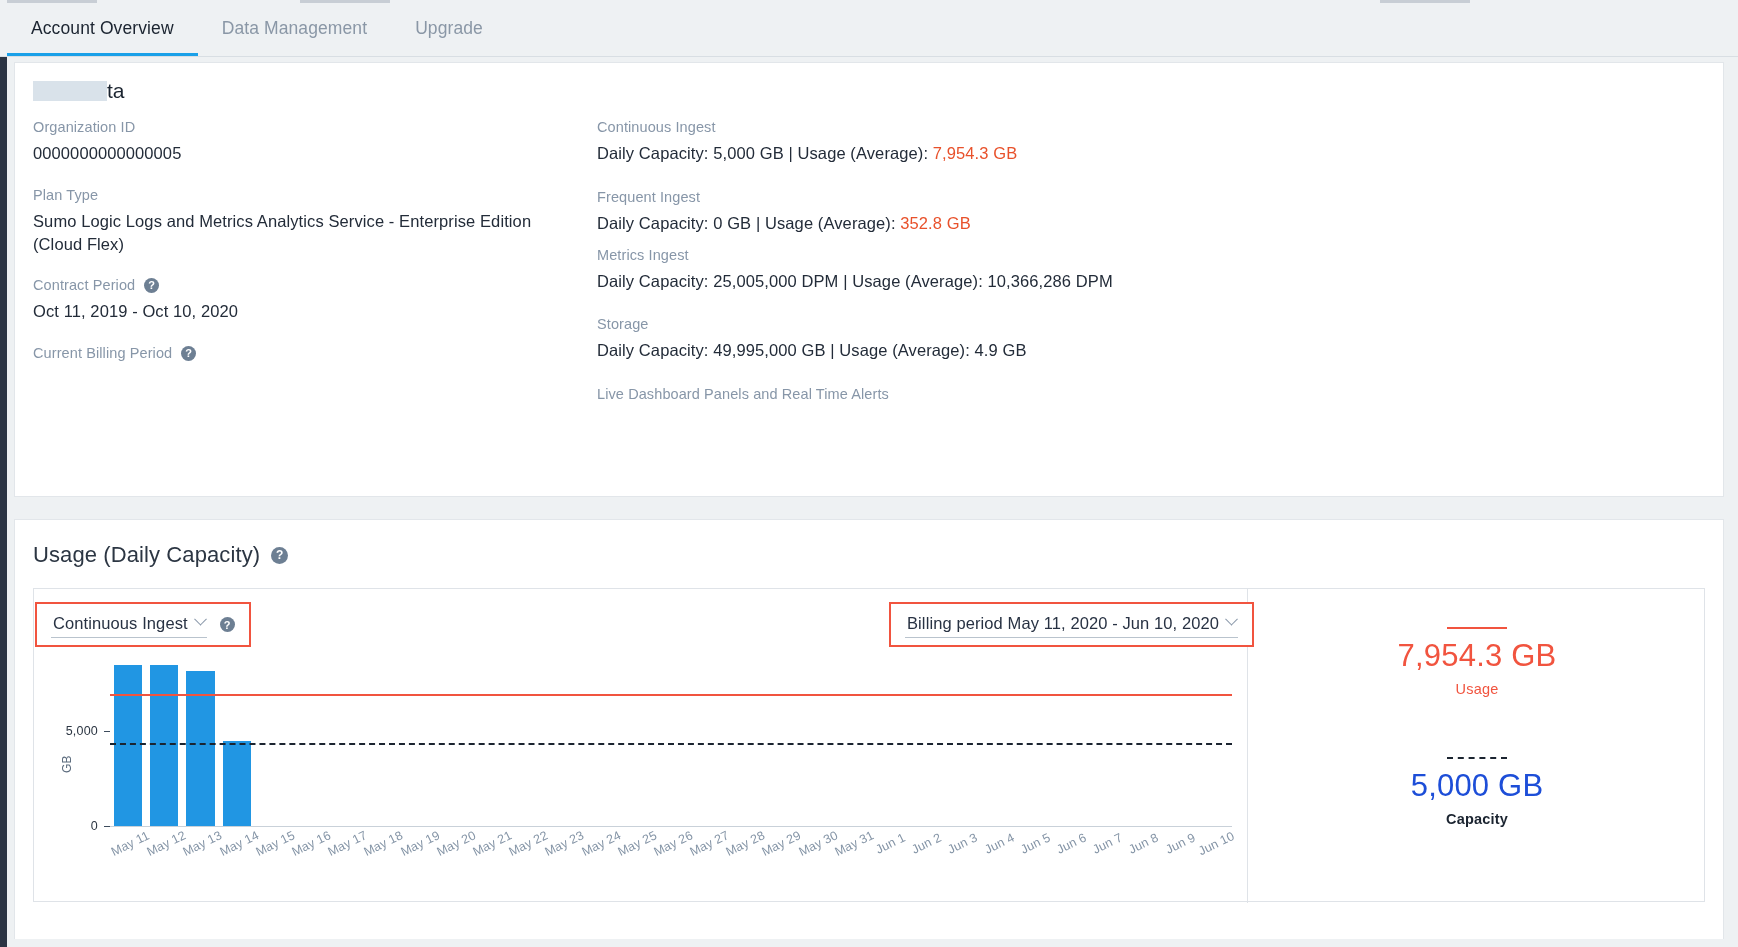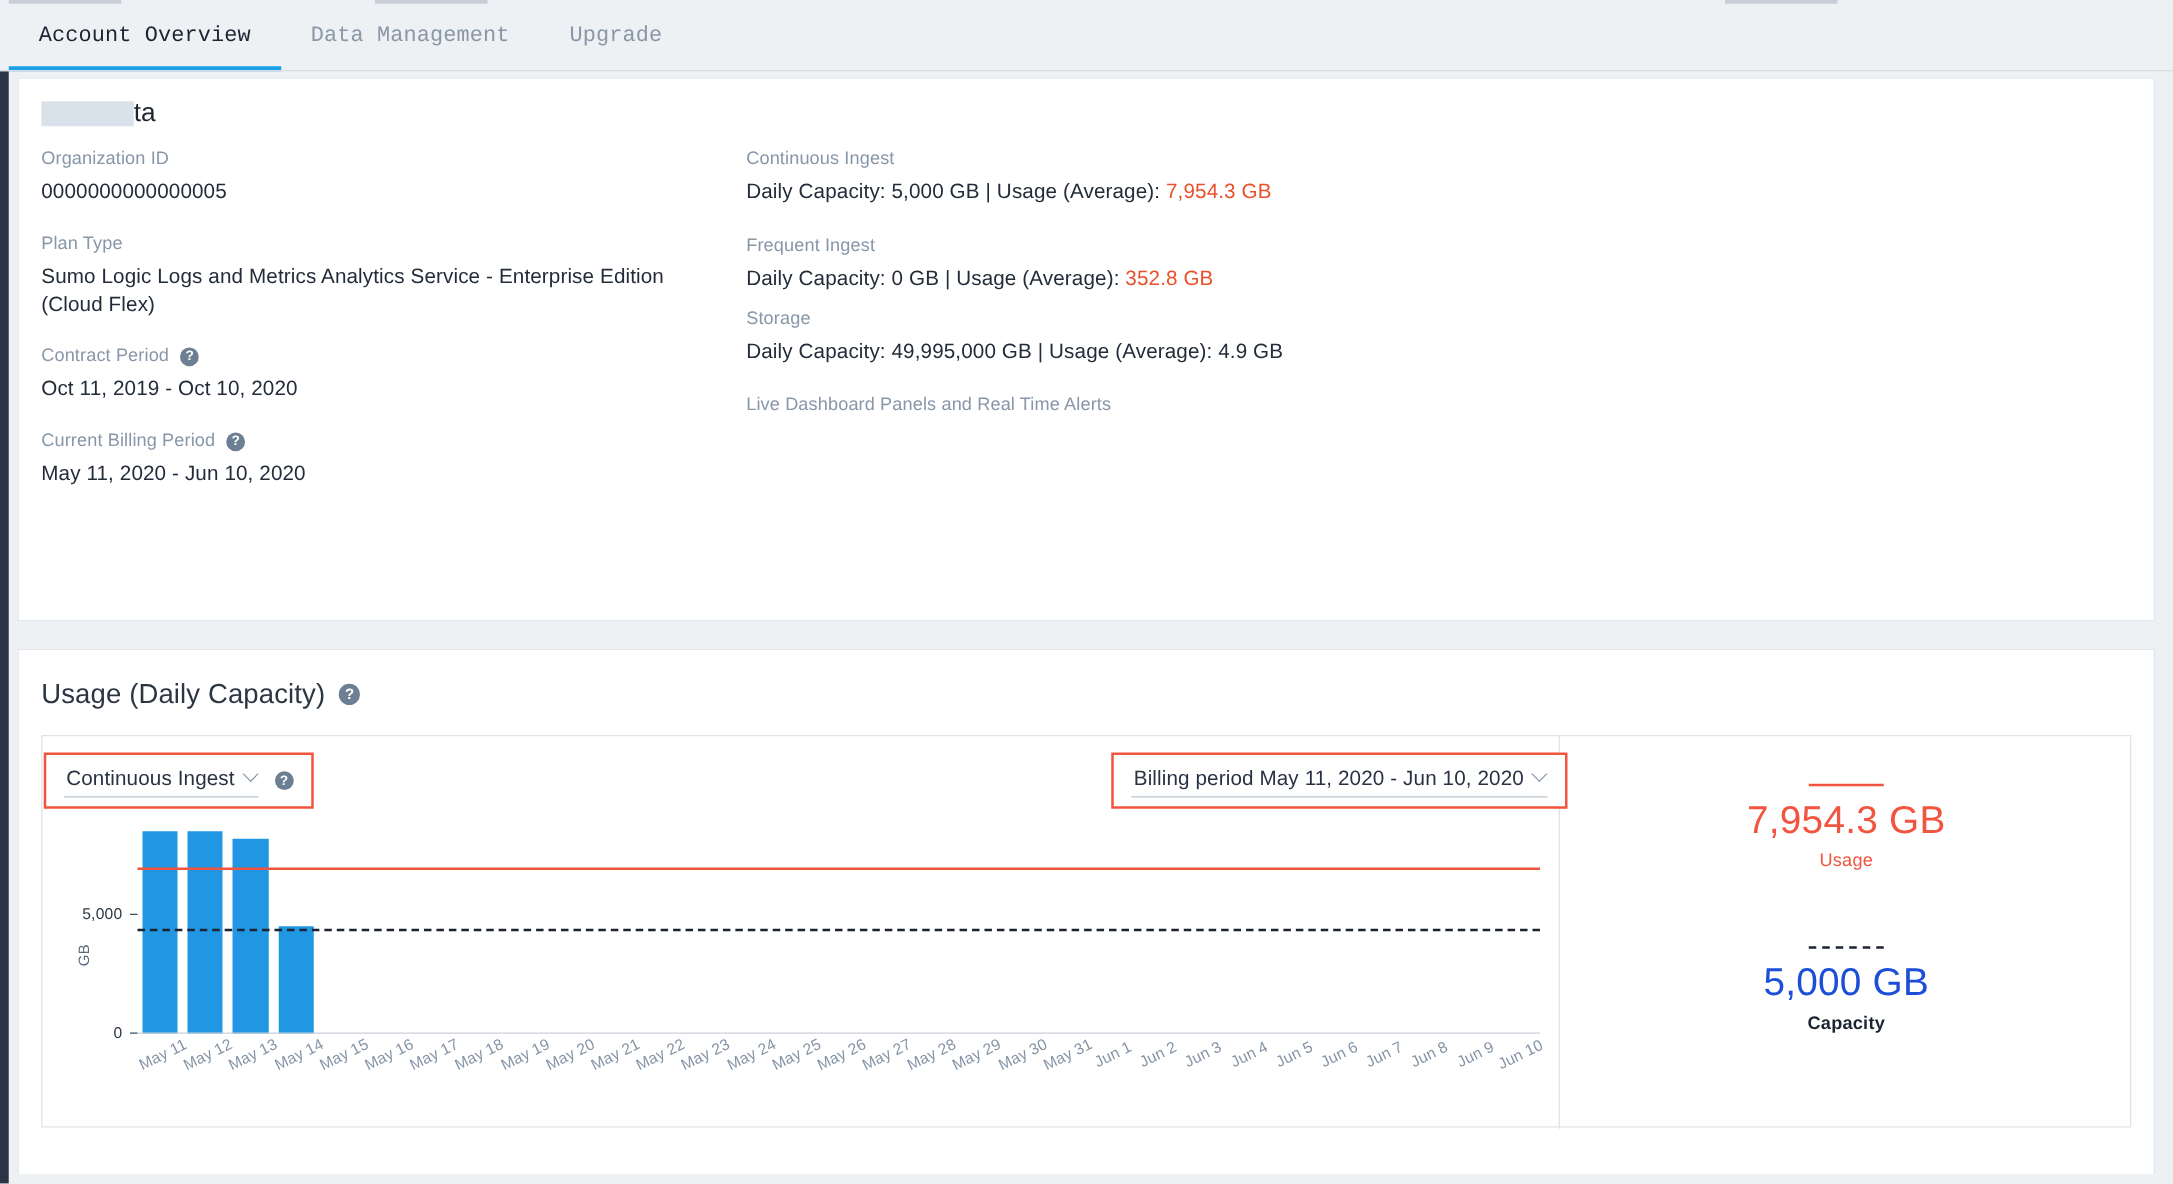--- a/index.html
+++ b/index.html
@@ -36,21 +36,21 @@
     background: #eef1f3;
   }
   .tabbar-underline {
     position: absolute; left: 0; bottom: 0;
     width: 1738px; height: 1px;
     background: #d8dee3;
   }
   .tabs {
     position: absolute; left: 7px; top: 0;
     height: 57px;
-    display: flex; align-items: flex-start; font-family: Liberation Mono, monospace;
+    display: flex; align-items: flex-start;
   }
   .tab {
     height: 57px;
     display: flex; align-items: center;
     padding: 0 24px;
     font-size: 17.5px;
     color: #8a97a6;
     cursor: pointer;
     position: relative;
     letter-spacing: .1px;
@@ -323,41 +323,44 @@
           <span class="qmark">?</span>
         </div>
         <div class="field-value">Oct 11, 2019 - Oct 10, 2020</div>
       </div>
 
       <div class="field f-billing">
         <div class="field-label">
           <span>Current Billing Period</span>
           <span class="qmark">?</span>
         </div>
-        <div class="field-value">May 11, 2020 - Jun 10, 2020</div>
       </div>
 
     </div>
 
     <div class="col-right">
 
       <div class="field f-cont">
         <div class="field-label">Continuous Ingest</div>
         <div class="field-value">
           <span>Daily Capacity:  5,000 GB | Usage (Average): </span><span class="hi">7,954.3 GB</span>
         </div>
       </div>
 
       <div class="field f-freq">
         <div class="field-label">Frequent Ingest</div>
         <div class="field-value">
           <span>Daily Capacity:  0 GB | Usage (Average): </span><span class="hi">352.8 GB</span>
         </div>
       </div>
 
+      <div class="field f-met">
+        <div class="field-label">Metrics Ingest</div>
+        <div class="field-value">Daily Capacity:  25,005,000 DPM | Usage (Average): 10,366,286 DPM</div>
+      </div>
 
       <div class="field f-stor">
         <div class="field-label">Storage</div>
         <div class="field-value">Daily Capacity:  49,995,000 GB | Usage (Average): 4.9 GB</div>
       </div>
 
       <div class="field f-live">
         <div class="field-label">Live Dashboard Panels and Real Time Alerts</div>
       </div>
 

